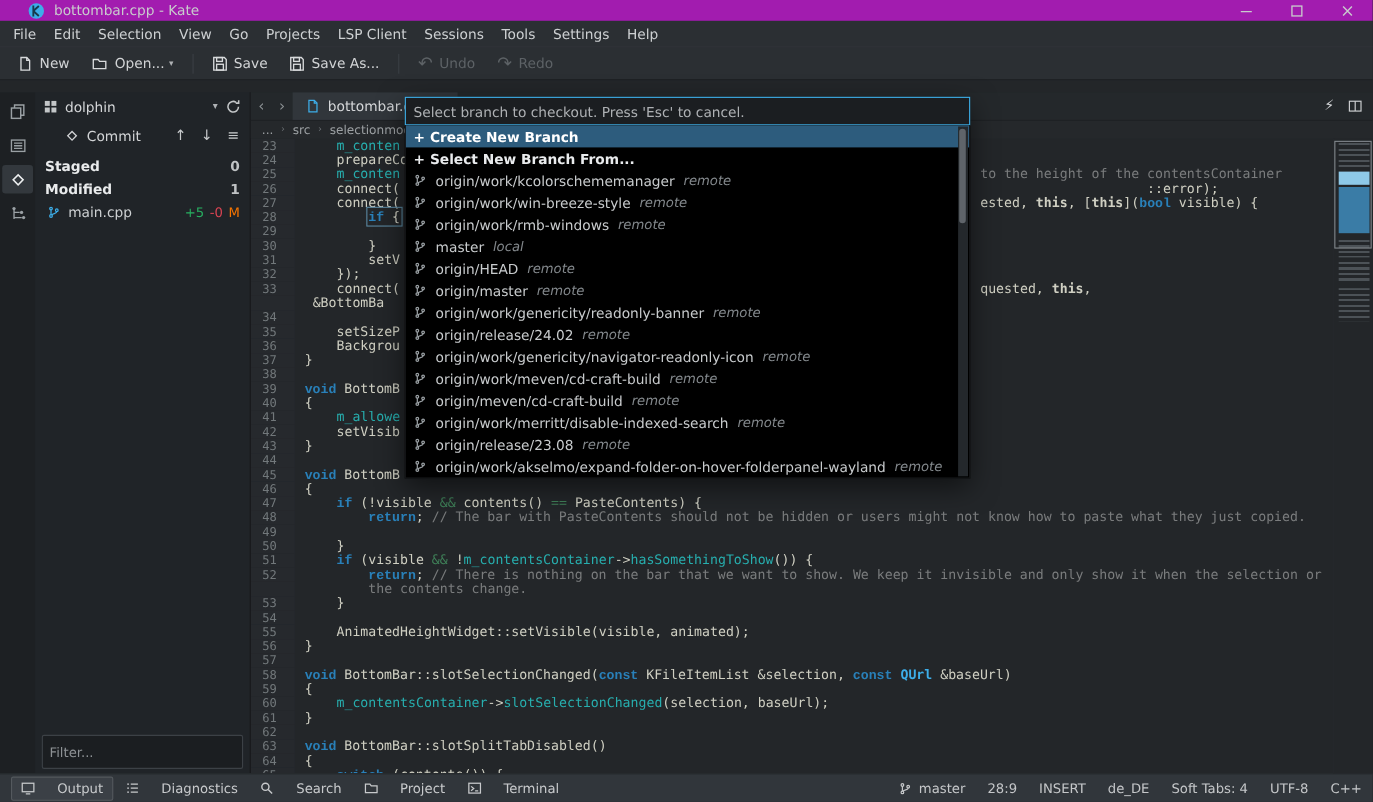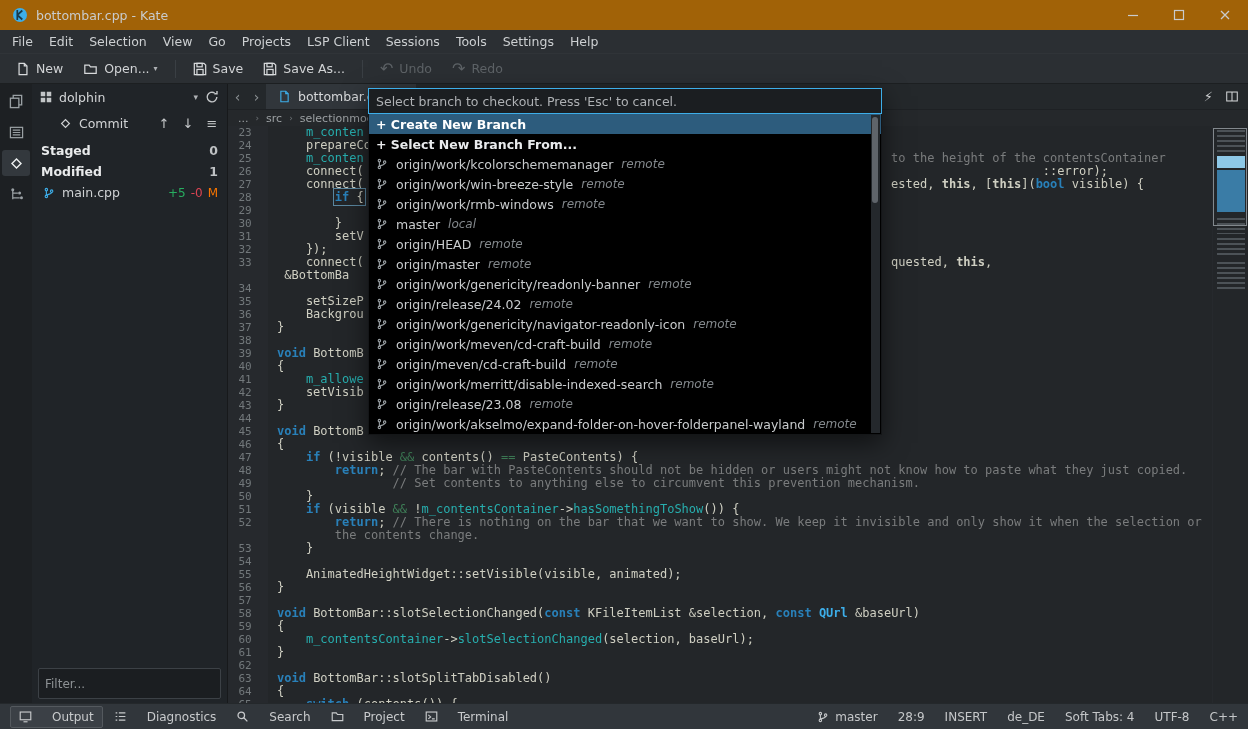--- a/index.html
+++ b/index.html
@@ -1,21 +1,21 @@
 <!DOCTYPE html>
 <html><head>
 <meta charset="utf-8">
 <style>
   * { box-sizing: border-box; margin: 0; padding: 0; }
   html,body { width:1248px; height:729px; overflow:hidden; }
   body { position:relative; background:#232629; font-family:"DejaVu Sans","Liberation Sans",sans-serif; font-size:12px; color:#cfd0d2; }
   .ic { display:inline-flex; align-items:center; justify-content:center; line-height:0; }
 
   
-  .titlebar { height:30px; background:#a16207; display:flex; align-items:center; padding-left:12px; }
+  .titlebar { height:19px; background:#a21caf; display:flex; align-items:center; padding-left:25px; }
   .title { margin-left:8px; font-size:12.5px; color:#c9cbcd; }
   .win-controls { margin-left:auto; display:flex; height:100%; }
   .wc { width:46px; display:flex; align-items:center; justify-content:center; color:#c9cbcd; }
 
   
   .menubar { height:23px; background:#2b2f33; display:flex; align-items:center; padding-left:4px; }
   .menu-item { padding:3px 8px; color:#cdd0d2; font-size:12.5px; }
 
   
   .toolbar { height:31px; background:#2b2f33; border-top:1px solid #303438; border-bottom:1px solid #1c1f21; display:flex; align-items:center; padding-left:6px; }
@@ -59,21 +59,21 @@
   .tab { display:flex; align-items:center; gap:7px; padding:0 12px; background:#31363b; color:#d5d7d9; font-size:12.5px; width:150px; white-space:nowrap; overflow:hidden; }
   .tab .ic { color:#3daee9; flex:none; }
   .tab-right { margin-left:auto; display:flex; align-items:center; gap:12px; padding-right:9px; color:#cfd1d3; }
   .lightning { font-size:13px; }
   .breadcrumb { height:16px; background:#25282b; display:flex; align-items:center; gap:7px; padding-left:10px; font-size:11px; color:#9ca0a3; }
   .bc-sep { color:#6f7478; font-size:9px; }
   .code-area { position:absolute; top:42px; left:0; right:0; bottom:0; overflow:hidden; }
   .crow { display:flex; height:13px; }
   .ln { width:40px; flex:none; text-align:center; padding-right:6px; color:#72787b; background:#26292d; font:11px/13px "DejaVu Sans Mono","Liberation Mono",monospace; }
   .ccode { padding-left:9px; white-space:pre; color:#cfcfc2; font:12px/13px "DejaVu Sans Mono","Liberation Mono",monospace; }
-  .ccode .k { color:#2980b9; font-weight:bold; }
+  .ccode .k { color:#2980b9; font-weight:bold;font-family:Liberation Mono, monospace; }
   .ccode .d { color:#3daee9; font-weight:bold; }
   .ccode .v { color:#27aeae; }
   .ccode .c { color:#7a7c7d; }
   .ccode .o { color:#3f8058; }
   .ccode .b { font-weight:bold; }
   .ccode .box { outline:1px solid #5a87a0; outline-offset:1px; }
 
   
   .minimap { position:absolute; top:0; right:0; bottom:0; width:36px; background:#232629; border-left:1px solid #26292d; z-index:5; }
   .mm { position:absolute; left:4px; width:28px; }
@@ -468,21 +468,20 @@
           <div class="crow">
             <span class="ln">47</span>
             <span class="ccode"><span>    </span><span class="k">if</span><span> (!visible </span><span class="o">&amp;&amp;</span><span> contents() </span><span class="o">==</span><span> PasteContents) {</span></span>
           </div>
           <div class="crow">
             <span class="ln">48</span>
             <span class="ccode"><span>        </span><span class="k">return</span><span>; </span><span class="c">// The bar with PasteContents should not be hidden or users might not know how to paste what they just copied.</span></span>
           </div>
           <div class="crow">
             <span class="ln">49</span>
-            <span class="ccode"><span>                </span><span class="c">// Set contents to anything else to circumvent this prevention mechanism.</span></span>
           </div>
           <div class="crow">
             <span class="ln">50</span>
             <span class="ccode"><span>    }</span></span>
           </div>
           <div class="crow">
             <span class="ln">51</span>
             <span class="ccode"><span>    </span><span class="k">if</span><span> (visible </span><span class="o">&amp;&amp;</span><span> !</span><span class="v">m_contentsContainer</span><span>-&gt;</span><span class="v">hasSomethingToShow</span><span>()) {</span></span>
           </div>
           <div class="crow">

